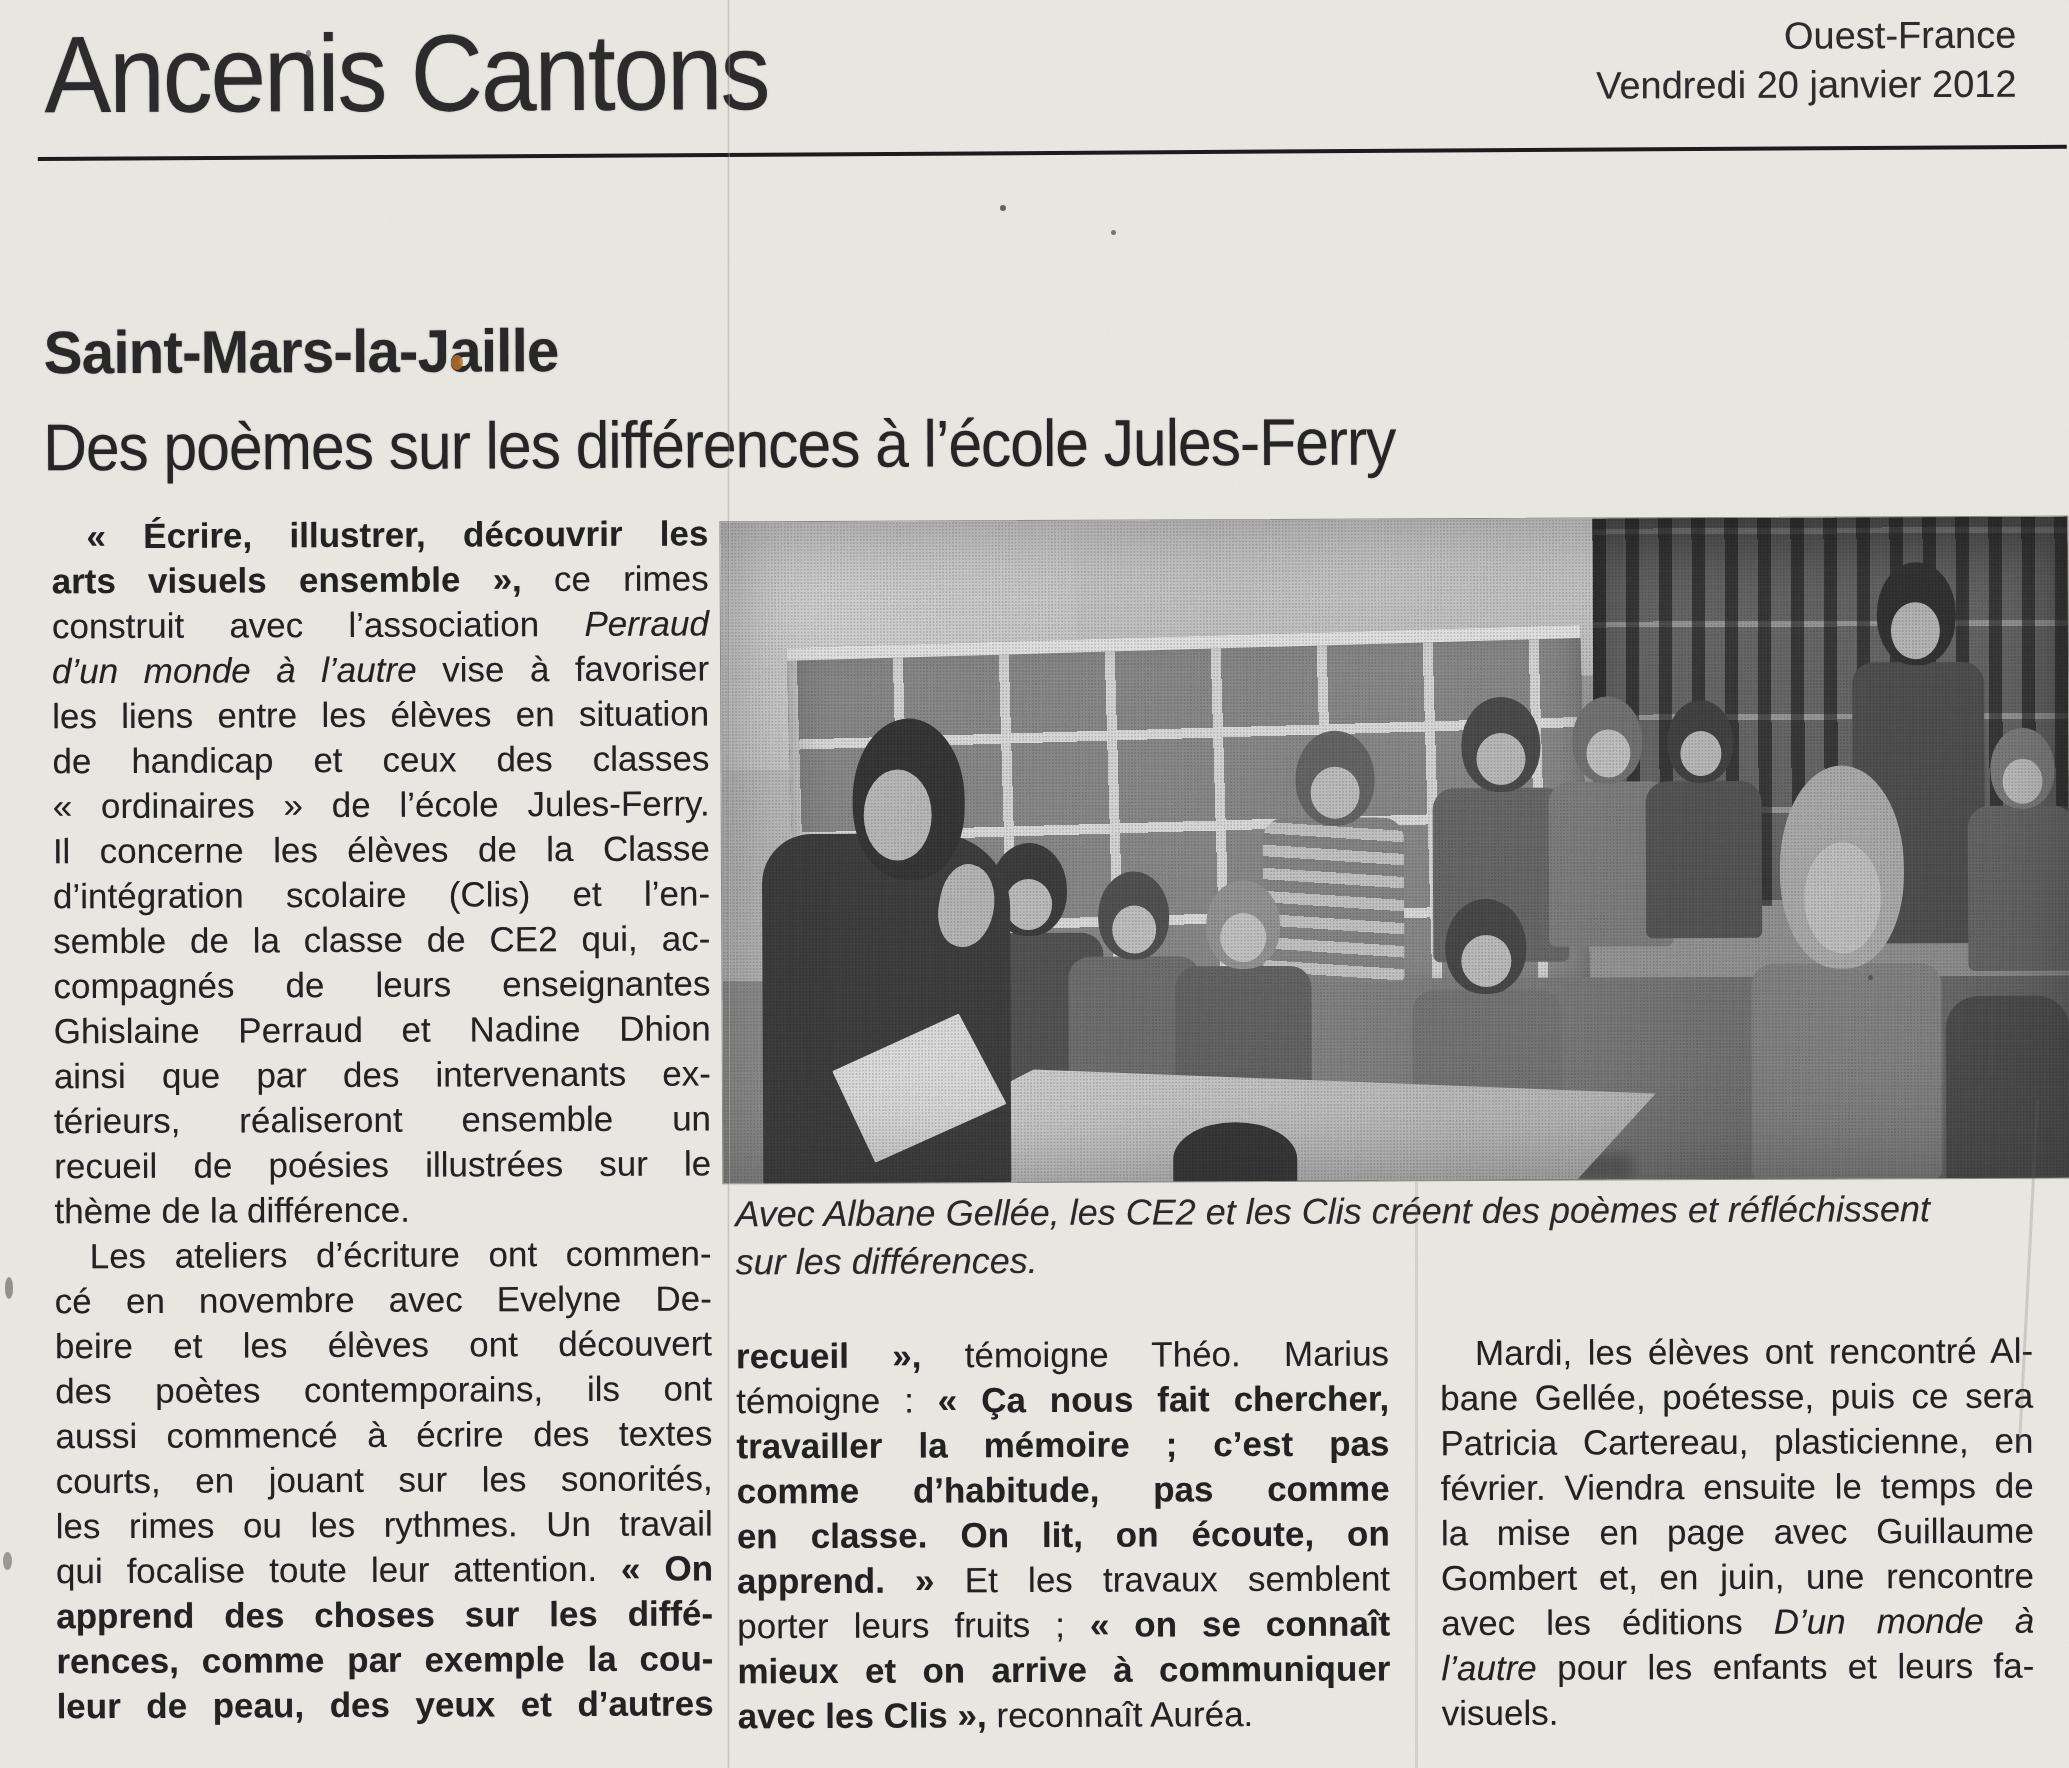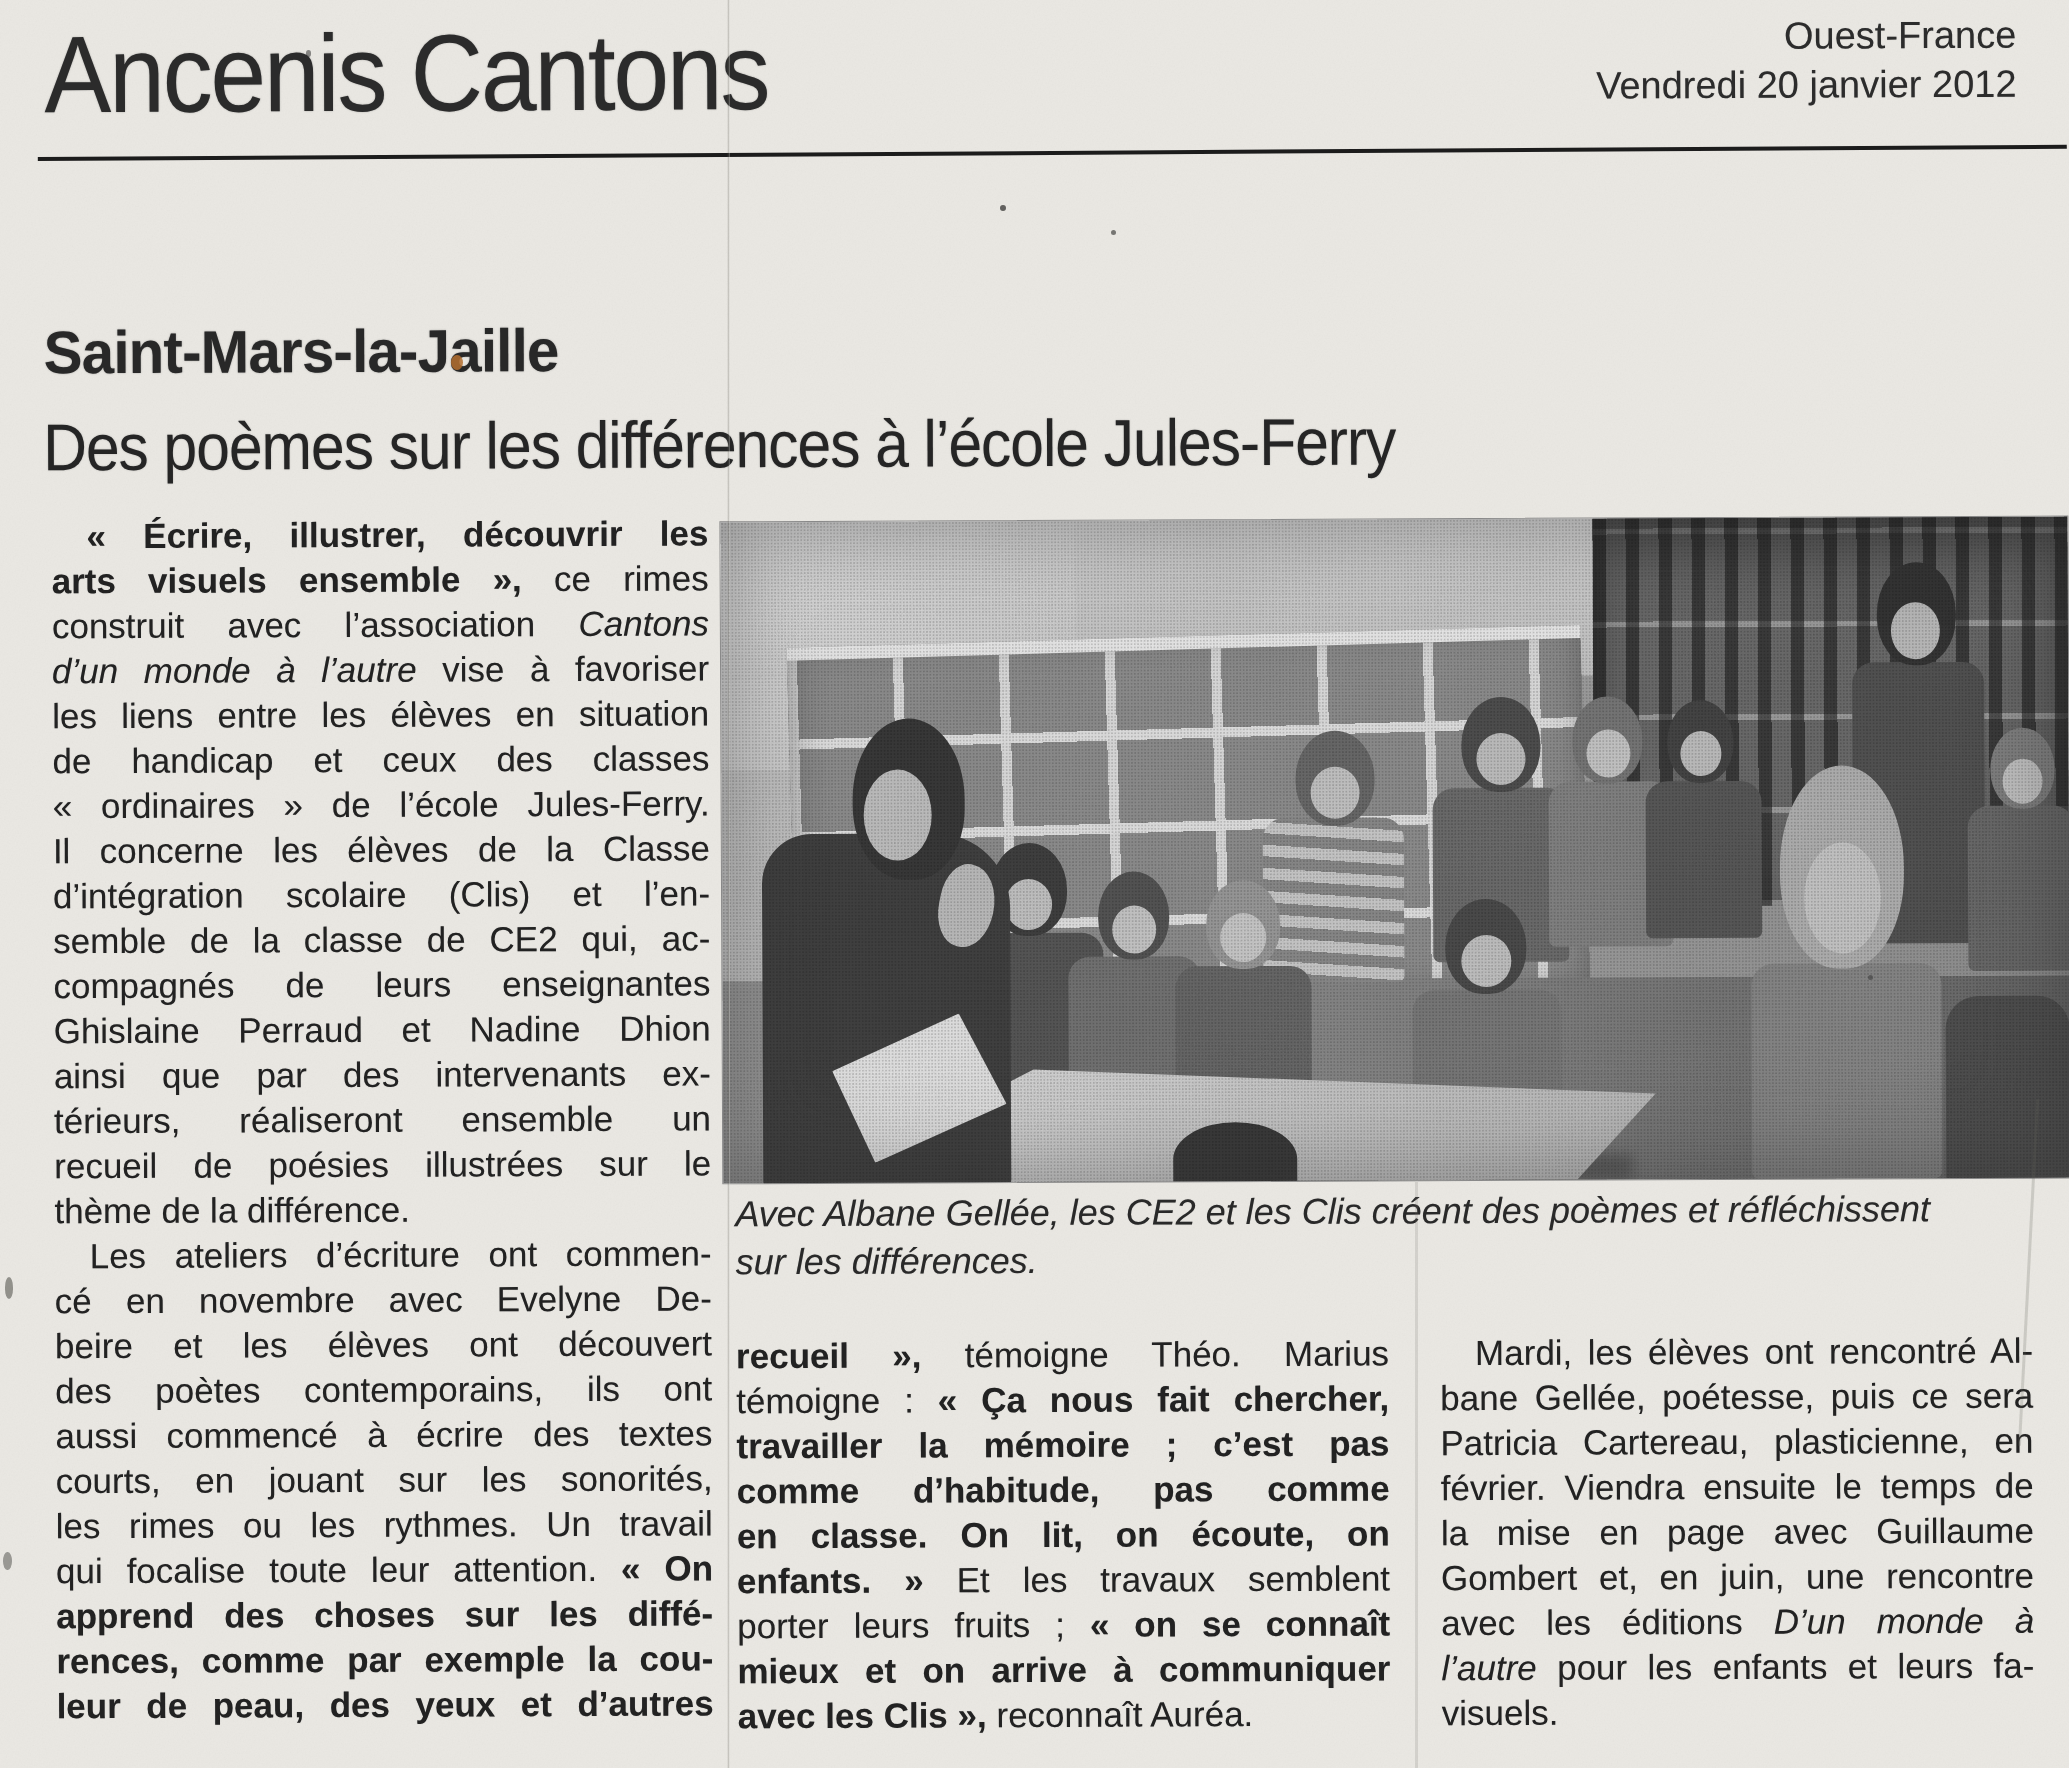--- a/index.html
+++ b/index.html
@@ -152,21 +152,21 @@
 
   <div class="rule"></div>
 
   <div class="section-heading">Saint-Mars-la-Jaille</div>
 
   <div class="article-title">Des poèmes sur les différences à l’école Jules-Ferry</div>
 
   <div class="col col-left">
       <div class="line ind"><span class="b">« Écrire, illustrer, découvrir les</span></div>
       <div class="line"><span class="b">arts visuels ensemble »,</span><span> ce rimes</span></div>
-      <div class="line"><span>construit avec l’association </span><span class="i">Cantons</span></div>
+      <div class="line"><span>construit avec l’association </span><span class="i">Perraud</span></div>
       <div class="line"><span class="i">d’un monde à l’autre</span><span> vise à favoriser</span></div>
       <div class="line"><span>les liens entre les élèves en situation</span></div>
       <div class="line"><span>de handicap et ceux des classes</span></div>
       <div class="line"><span>« ordinaires » de l’école Jules-Ferry.</span></div>
       <div class="line"><span>Il concerne les élèves de la Classe</span></div>
       <div class="line"><span>d’intégration scolaire (Clis) et l’en-</span></div>
       <div class="line"><span>semble de la classe de CE2 qui, ac-</span></div>
       <div class="line"><span>compagnés de leurs enseignantes</span></div>
       <div class="line"><span>Ghislaine Perraud et Nadine Dhion</span></div>
       <div class="line"><span>ainsi que par des intervenants ex-</span></div>
@@ -251,21 +251,21 @@
       <div class="line end"><span>Avec Albane Gellée, les CE2 et les Clis créent des poèmes et réfléchissent</span></div>
       <div class="line end"><span>sur les différences.</span></div>
     </div>
 
   <div class="col col-middle">
       <div class="line"><span class="b">recueil »,</span><span> témoigne Théo. Marius</span></div>
       <div class="line"><span>témoigne : </span><span class="b">« Ça nous fait chercher,</span></div>
       <div class="line"><span class="b">travailler la mémoire ; c’est pas</span></div>
       <div class="line"><span class="b">comme d’habitude, pas comme</span></div>
       <div class="line"><span class="b">en classe. On lit, on écoute, on</span></div>
-      <div class="line"><span class="b">enfants. »</span><span> Et les travaux semblent</span></div>
+      <div class="line"><span class="b">apprend. »</span><span> Et les travaux semblent</span></div>
       <div class="line"><span>porter leurs fruits ; </span><span class="b">« on se connaît</span></div>
       <div class="line"><span class="b">mieux et on arrive à communiquer</span></div>
       <div class="line end"><span class="b">avec les Clis »,</span><span> reconnaît Auréa.</span></div>
     </div>
 
   <div class="col col-right">
       <div class="line ind"><span>Mardi, les élèves ont rencontré Al-</span></div>
       <div class="line"><span>bane Gellée, poétesse, puis ce sera</span></div>
       <div class="line"><span>Patricia Cartereau, plasticienne, en</span></div>
       <div class="line"><span>février. Viendra ensuite le temps de</span></div>

